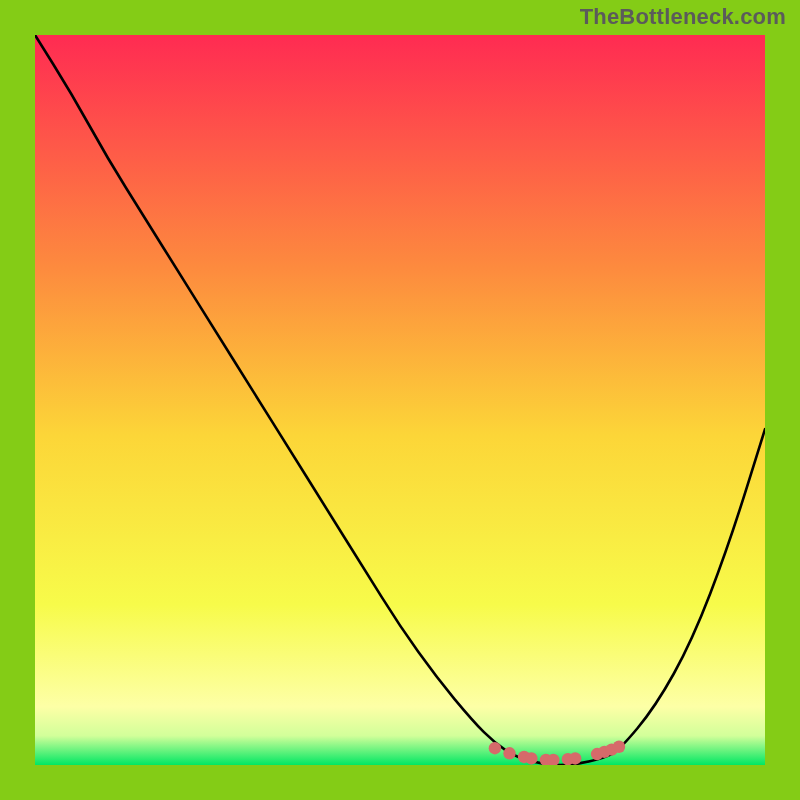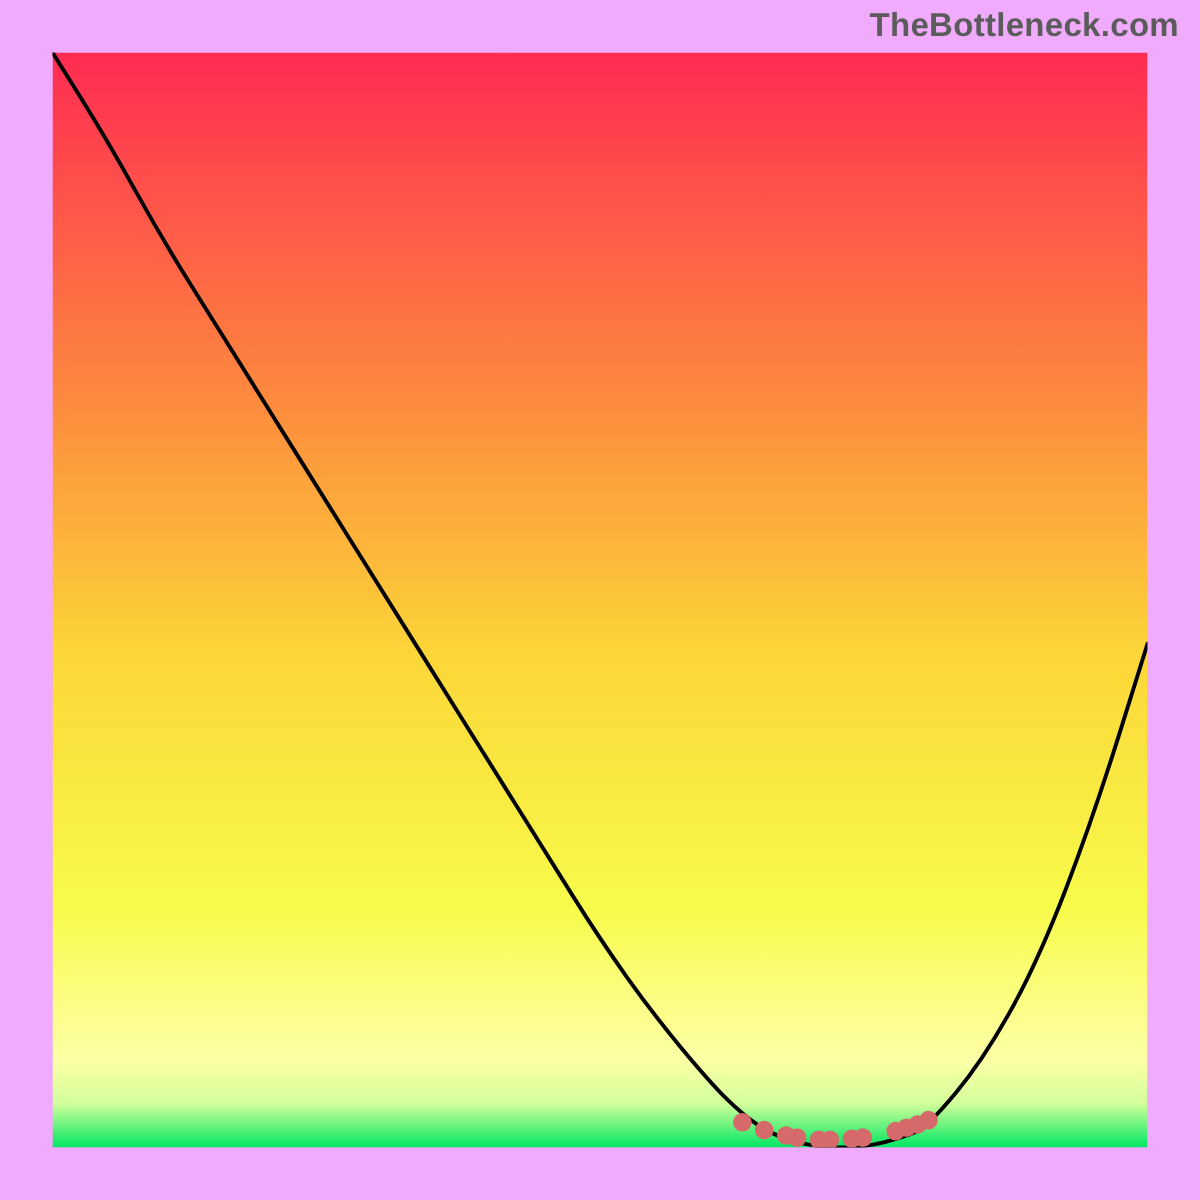--- a/index.html
+++ b/index.html
@@ -8,21 +8,21 @@
     width: 800px;
     height: 800px;
     background: #000;
     font-family: Arial, Helvetica, sans-serif;
     overflow: hidden;
   }
   .frame {
     position: relative;
     width: 800px;
     height: 800px;
-    background: #f0abfc;
+    background: #84cc16;
   }
   .watermark {
     position: absolute;
     top: 4px;
     right: 14px;
     font-size: 22px;
     font-weight: 600;
     color: #5b5b5b;
     letter-spacing: 0.2px;
     z-index: 3;

